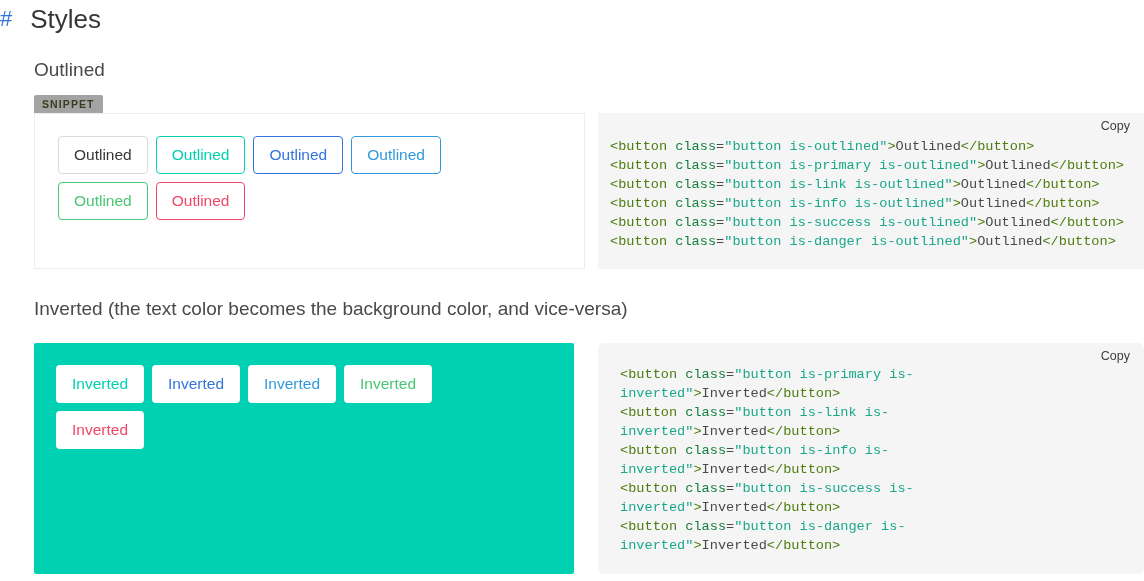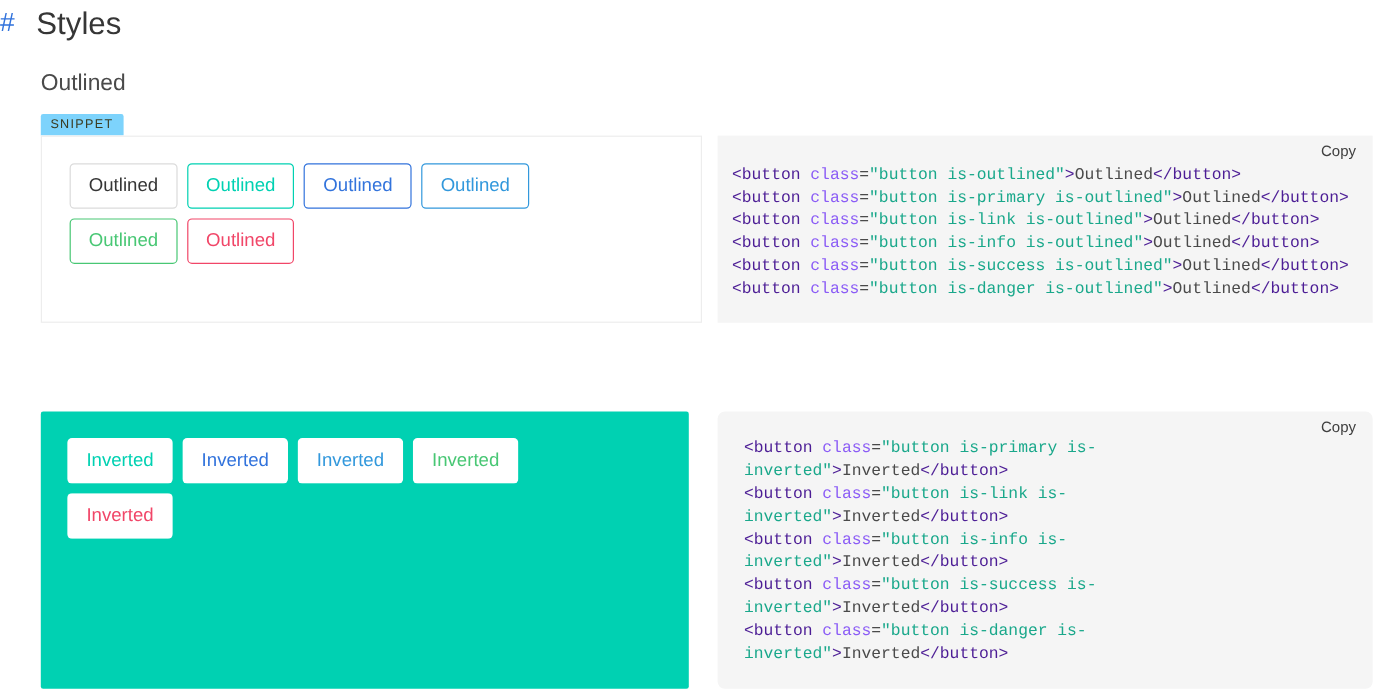--- a/index.html
+++ b/index.html
@@ -40,24 +40,24 @@
     font-weight: 400;
     white-space: nowrap;
   }
   .subhead.outlined-head { left: 34px; top: 58px; }
   .subhead.inverted-head { left: 34px; top: 297px; }
 
   
   .snippet-badge {
     position: absolute;
     left: 34px; top: 95px;
-    background: #7dd3fc;
+    background: #a3a3a3;
     color: #3b3b20;
     font-size: 10.5px;
-    font-weight: normal;
+    font-weight: bold;
     letter-spacing: 1.1px;
     padding: 3px 8px 3px 8px;
     line-height: 12px;
     border-radius: 2px 2px 0 0;
     font-family: "Liberation Sans", sans-serif;
   }
 
   
   .example-wrap-1 {
     position: absolute;
@@ -118,22 +118,22 @@
 
   
   .code {
     font-family: "Liberation Mono", monospace;
     font-size: 13.6px;
     line-height: 19px;
     color: #4a4a4a;
     white-space: pre;
   }
   .code.wrapped { white-space: normal; width: 320px; }
-  .tok-tag   { color: #4c1d95; }
-  .tok-attr  { color: #8b5cf6; }
+  .tok-tag   { color: #4d7c0f; }
+  .tok-attr  { color: #15803d; }
   .tok-val   { color: #1aa88b; }
   .tok-text  { color: #4a4a4a; }
   .tok-punc  { color: #4a4a4a; }
 
   .copy-link {
     position: absolute;
     right: 14px; top: 6px;
     font-size: 12.5px;
     color: #404040;
     font-family: "Liberation Sans", sans-serif;
@@ -204,20 +204,21 @@
           </button>
         </div>
     </div>
 
     <div class="example-code">
       <div class="copy-link">Copy</div>
       <div class="code" id="code-out"><div><span class="tok-tag">&lt;button </span><span class="tok-attr">class</span><span class="tok-punc">=</span><span class="tok-val">"button is-outlined"</span><span class="tok-tag">&gt;</span><span class="tok-text">Outlined</span><span class="tok-tag">&lt;/button&gt;</span></div><div><span class="tok-tag">&lt;button </span><span class="tok-attr">class</span><span class="tok-punc">=</span><span class="tok-val">"button is-primary is-outlined"</span><span class="tok-tag">&gt;</span><span class="tok-text">Outlined</span><span class="tok-tag">&lt;/button&gt;</span></div><div><span class="tok-tag">&lt;button </span><span class="tok-attr">class</span><span class="tok-punc">=</span><span class="tok-val">"button is-link is-outlined"</span><span class="tok-tag">&gt;</span><span class="tok-text">Outlined</span><span class="tok-tag">&lt;/button&gt;</span></div><div><span class="tok-tag">&lt;button </span><span class="tok-attr">class</span><span class="tok-punc">=</span><span class="tok-val">"button is-info is-outlined"</span><span class="tok-tag">&gt;</span><span class="tok-text">Outlined</span><span class="tok-tag">&lt;/button&gt;</span></div><div><span class="tok-tag">&lt;button </span><span class="tok-attr">class</span><span class="tok-punc">=</span><span class="tok-val">"button is-success is-outlined"</span><span class="tok-tag">&gt;</span><span class="tok-text">Outlined</span><span class="tok-tag">&lt;/button&gt;</span></div><div><span class="tok-tag">&lt;button </span><span class="tok-attr">class</span><span class="tok-punc">=</span><span class="tok-val">"button is-danger is-outlined"</span><span class="tok-tag">&gt;</span><span class="tok-text">Outlined</span><span class="tok-tag">&lt;/button&gt;</span></div></div>
     </div>
   </div>
 
+  <div class="subhead inverted-head">Inverted (the text color becomes the background color, and vice-versa)</div>
 
   <div class="inverted-wrap">
 
     <div class="inverted-preview">
       <div class="btn-row" id="row-inv-1">
           <button class="btn is-inverted primary">
             <span>Inverted</span>
           </button>
           <button class="btn is-inverted link">
             <span>Inverted</span>

